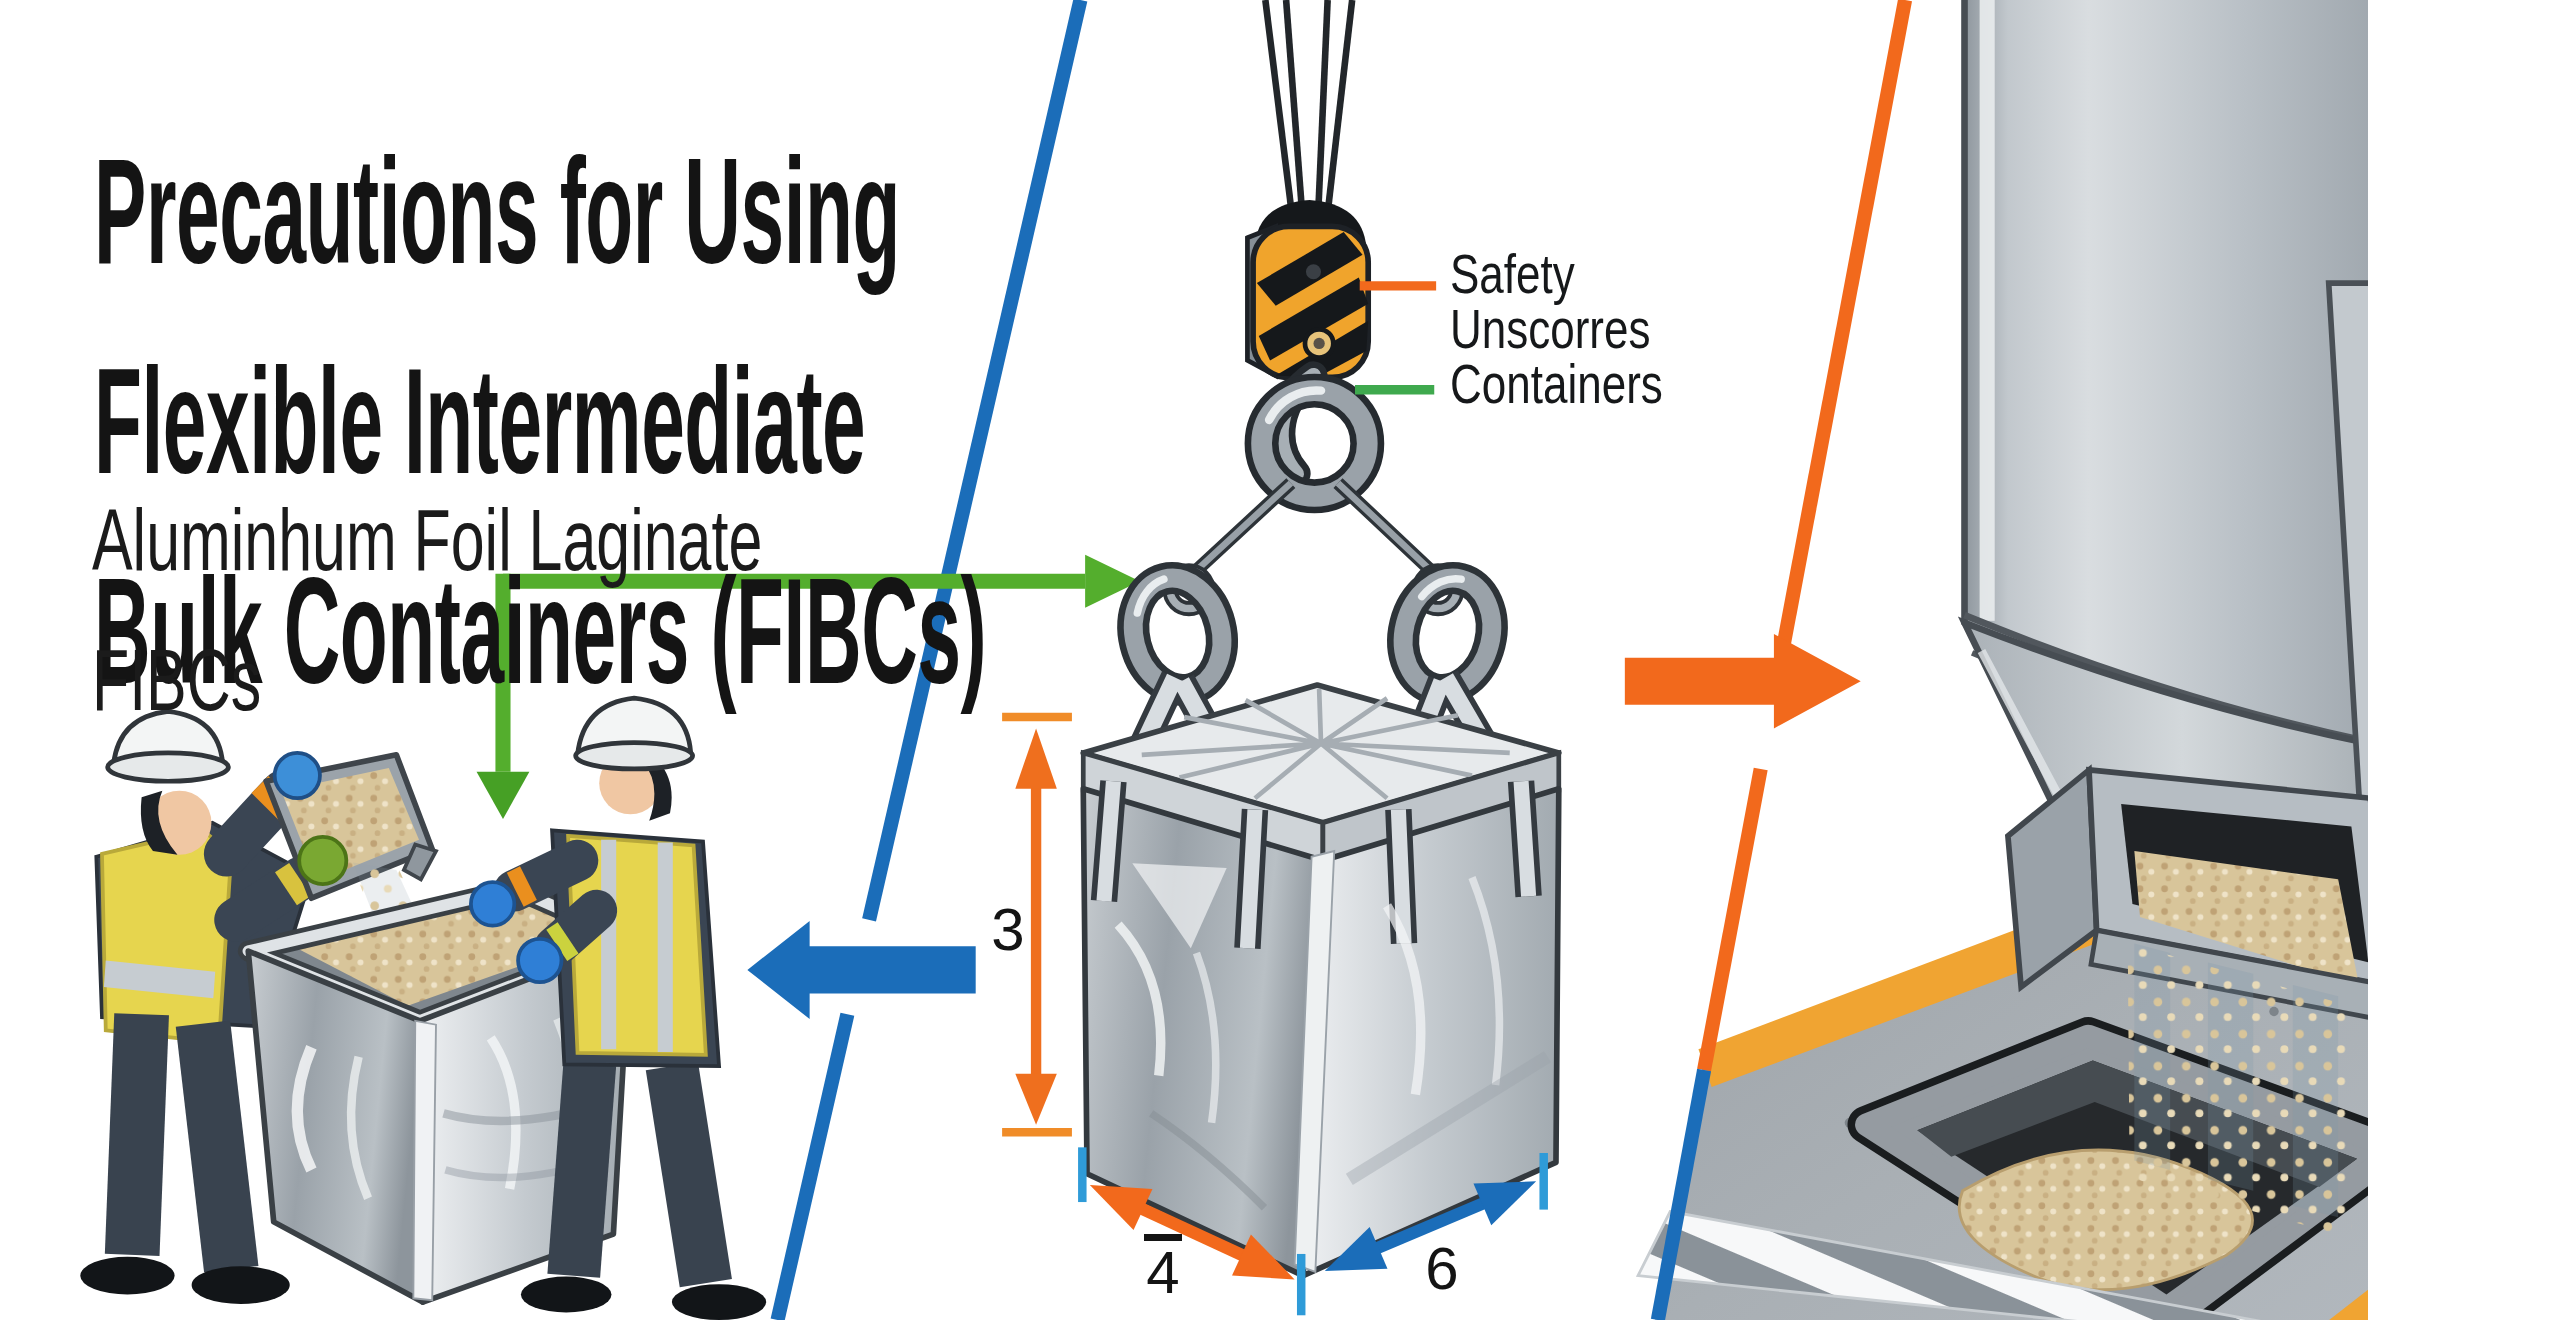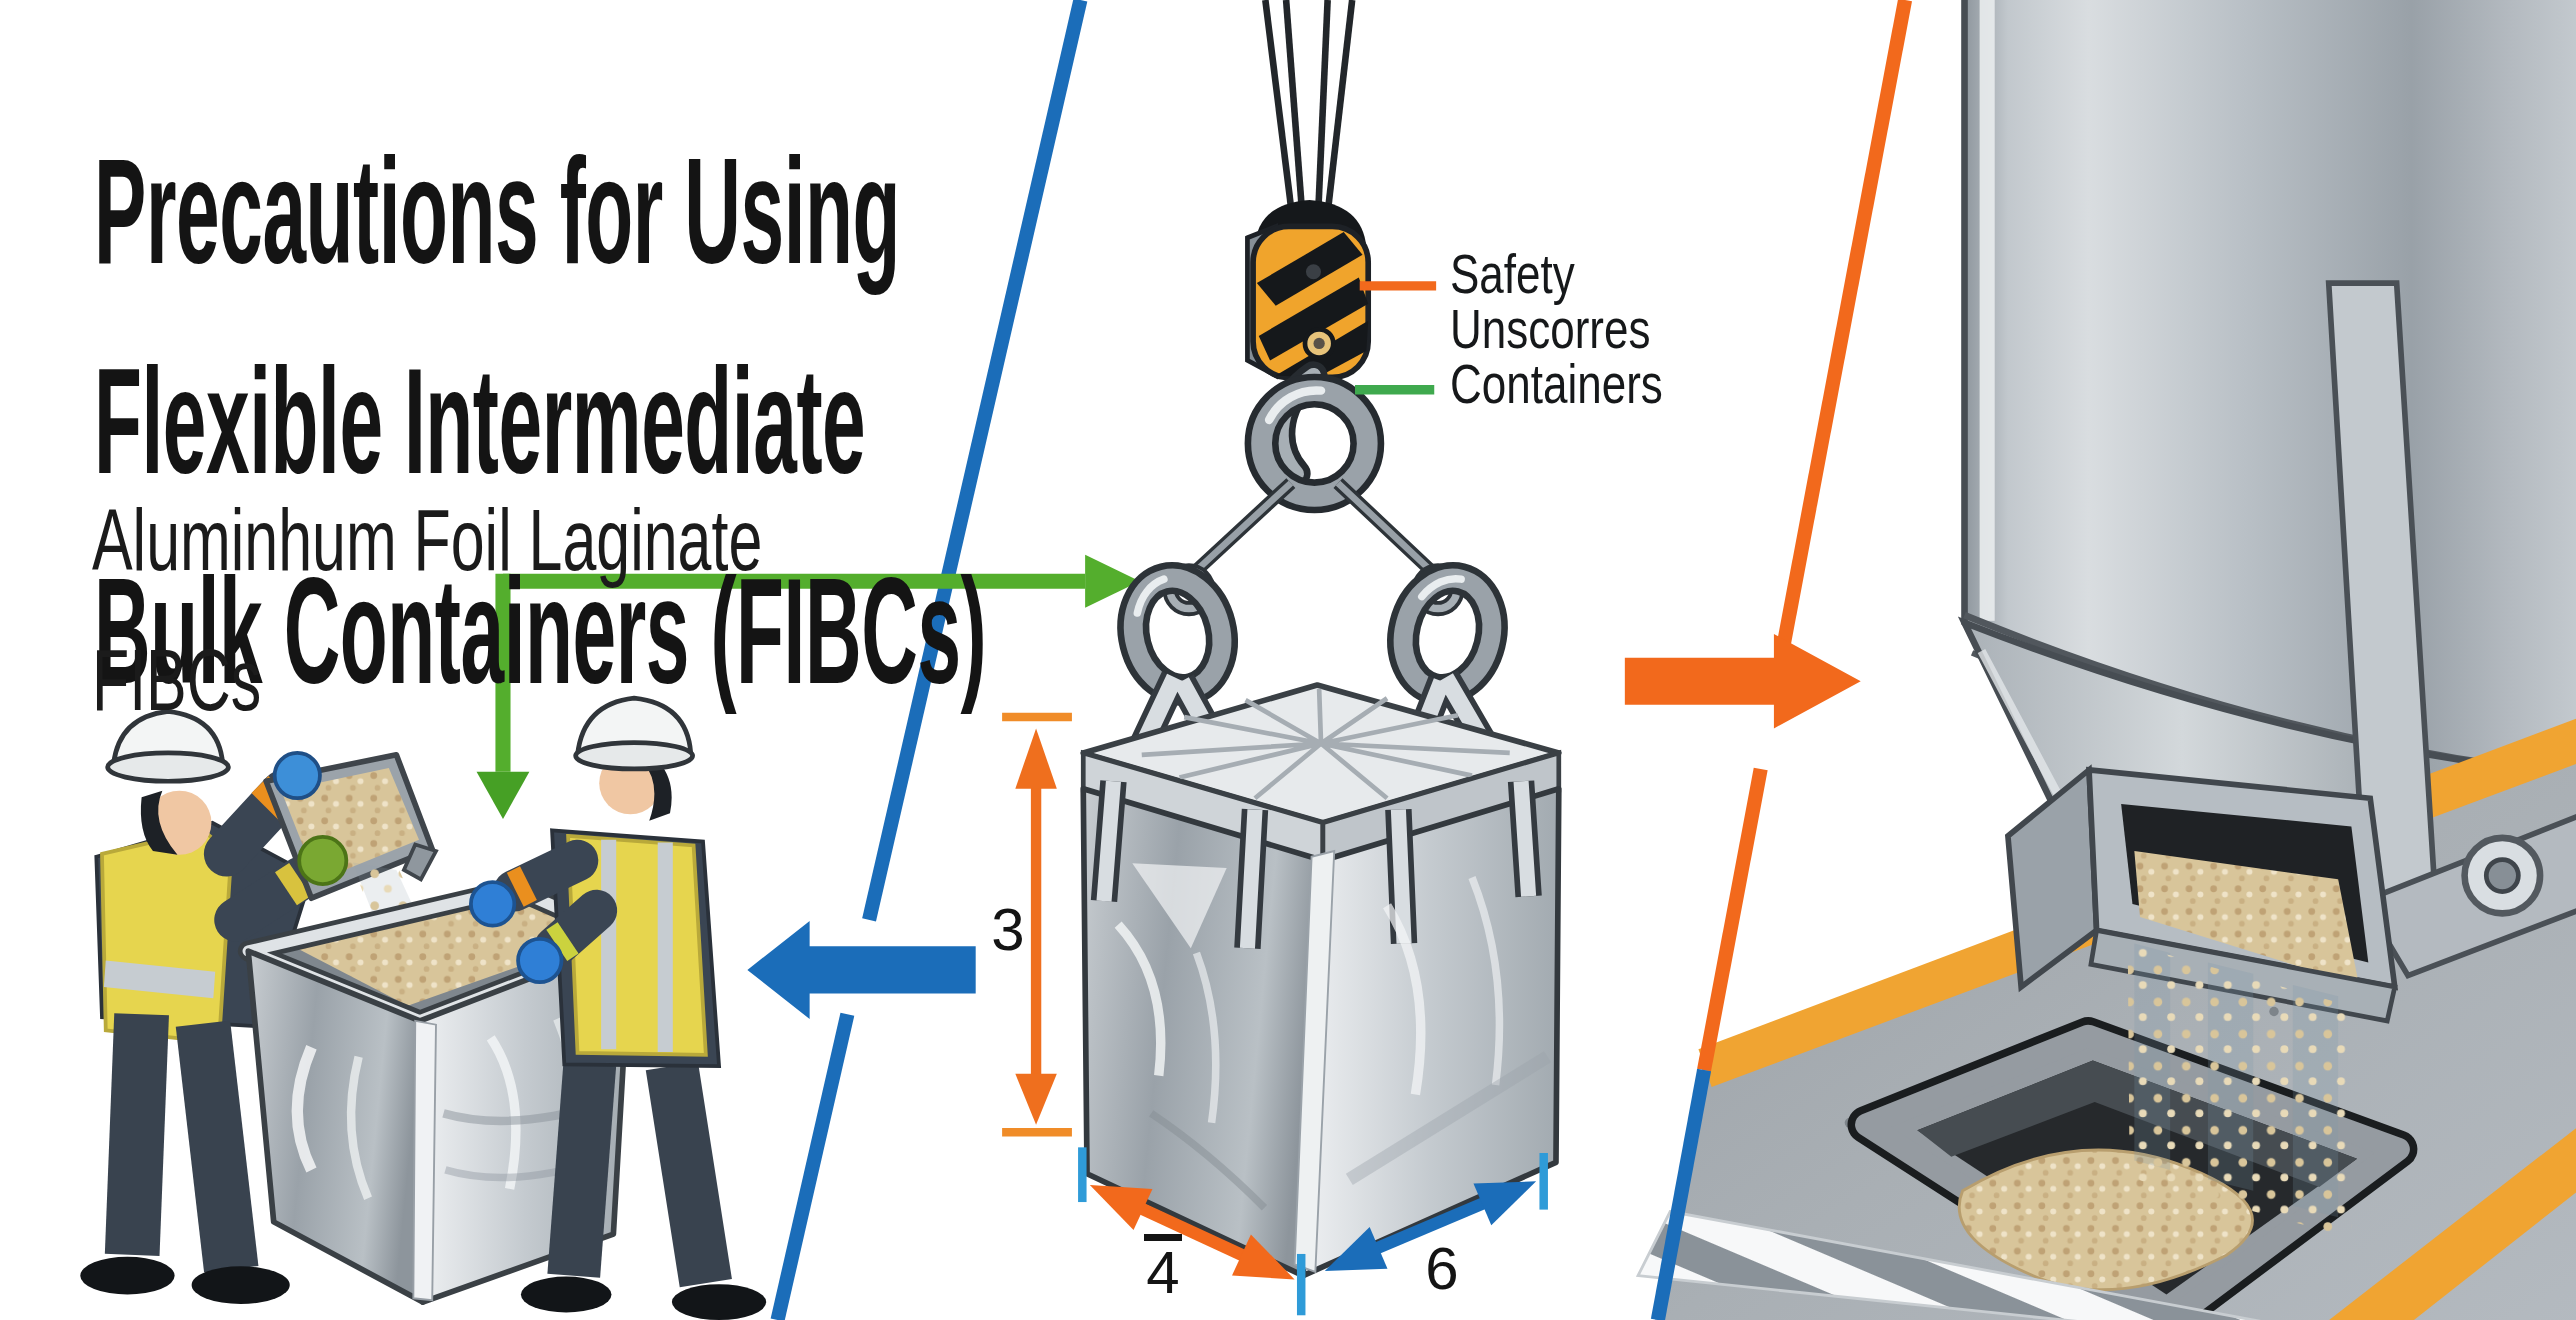--- a/index.html
+++ b/index.html
@@ -1,16 +1,16 @@
 <!DOCTYPE html>
 <html style="font-size:15px"><head>
 <meta charset="utf-8">
 <style>
   html,body{margin:0;padding:0;background:#ffffff;}
-  .stage{position:relative;width:2576px;height:1320px;background:#ffffff;overflow:hidden;
+  .stage{position:relative;width:2368px;height:1320px;background:#ffffff;overflow:hidden;
          font-family:"Liberation Sans",sans-serif;}
   .abs{position:absolute;}
   svg.art{position:absolute;left:0;top:0;}
   .title{left:94px;top:106px;font-size:151px;font-weight:bold;color:#141414;line-height:210px;
          transform:scaleX(.52);transform-origin:left top;white-space:nowrap;letter-spacing:-0.9px;}
   .sublabel{left:92px;top:470px;font-size:87px;font-weight:normal;color:#1b1b1b;line-height:140px;
          transform:scaleX(.70);transform-origin:left top;white-space:nowrap;}
   .callout{left:1450px;top:247px;font-size:55px;color:#16181a;line-height:55px;
          transform:scaleX(.80);transform-origin:left top;white-space:nowrap;}
   .dim{font-size:60px;color:#141414;width:68px;text-align:center;}

